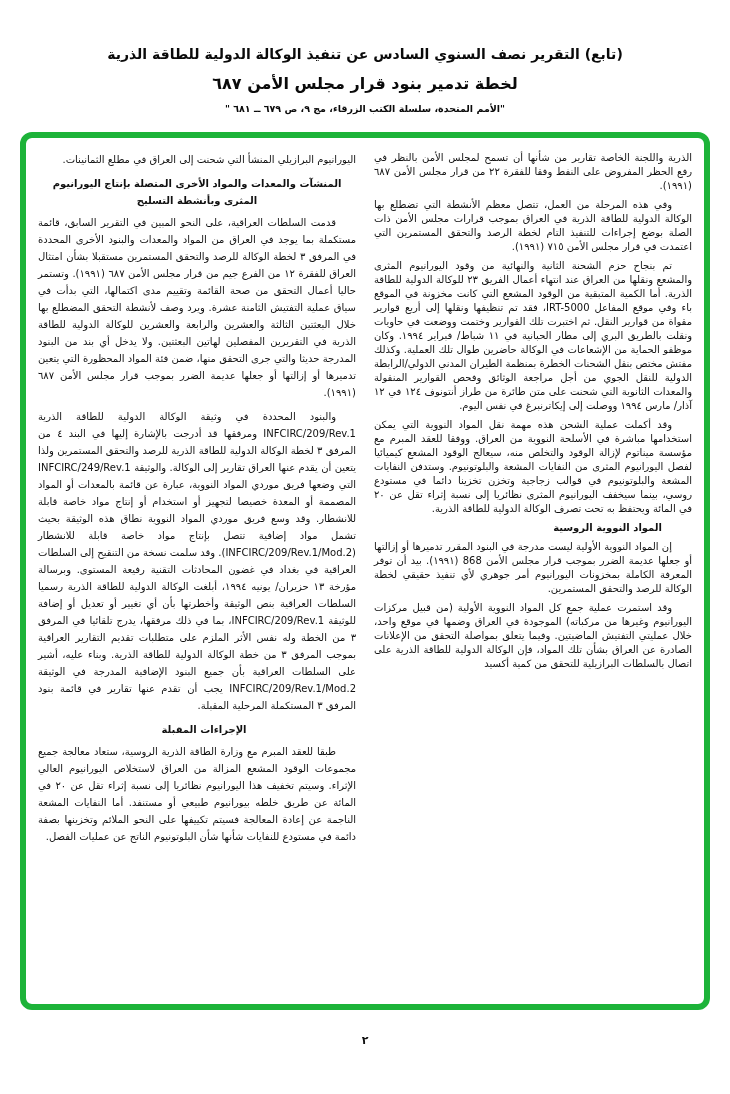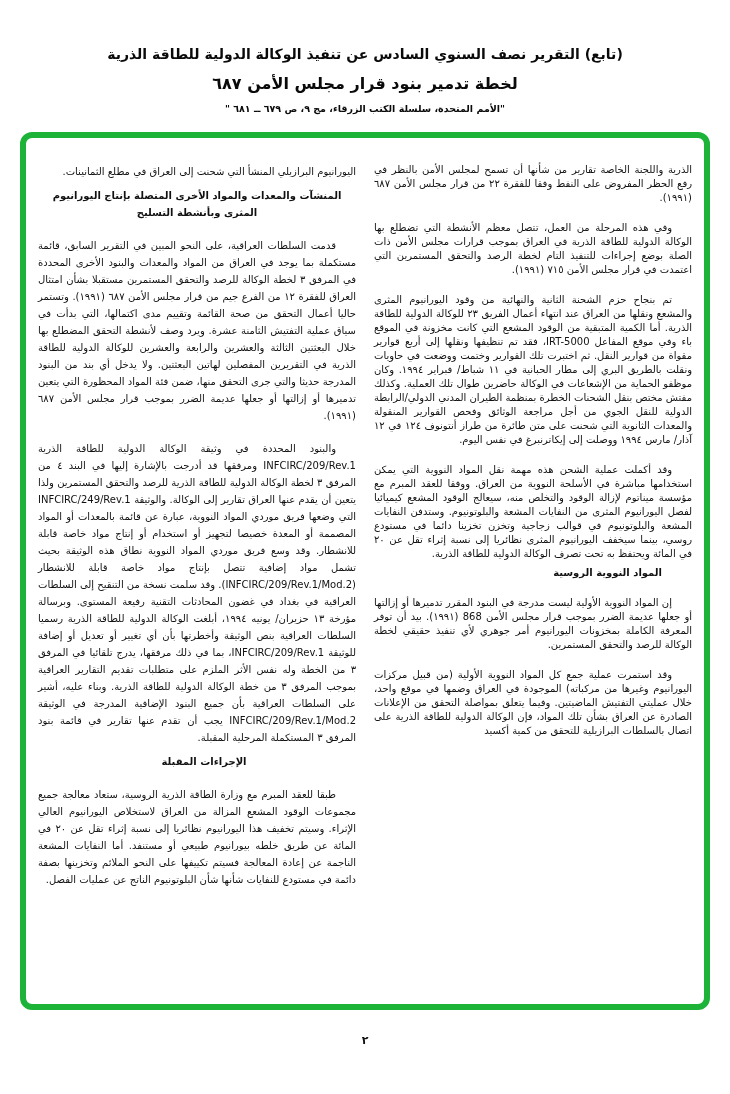--- a/index.html
+++ b/index.html
@@ -38,21 +38,21 @@
     background: #ffffff;
   }
   .col {
     flex: 1 1 0;
     font-size: 10px;
     line-height: 14px;
     text-align: justify;
     text-align-last: right;
   }
   .col-left { line-height: 17px; }
-  .col p { margin: 16px 0 5px 0; text-indent: 20px; }
+  .col p { margin: 4px 0 5px 0; text-indent: 20px; }
   .col-left p { margin-bottom: 7px; }
   .col p.noindent { text-indent: 0; }
   .sec-h {
     font-weight: bold;
     margin: 0 0 5px 0;
     text-align: right;
     text-align-last: right;
   }
   .sec-h.indent1 { padding-right: 30px; }
   .sec-h.indent2 { padding-right: 52px; margin-top: 2px; }

